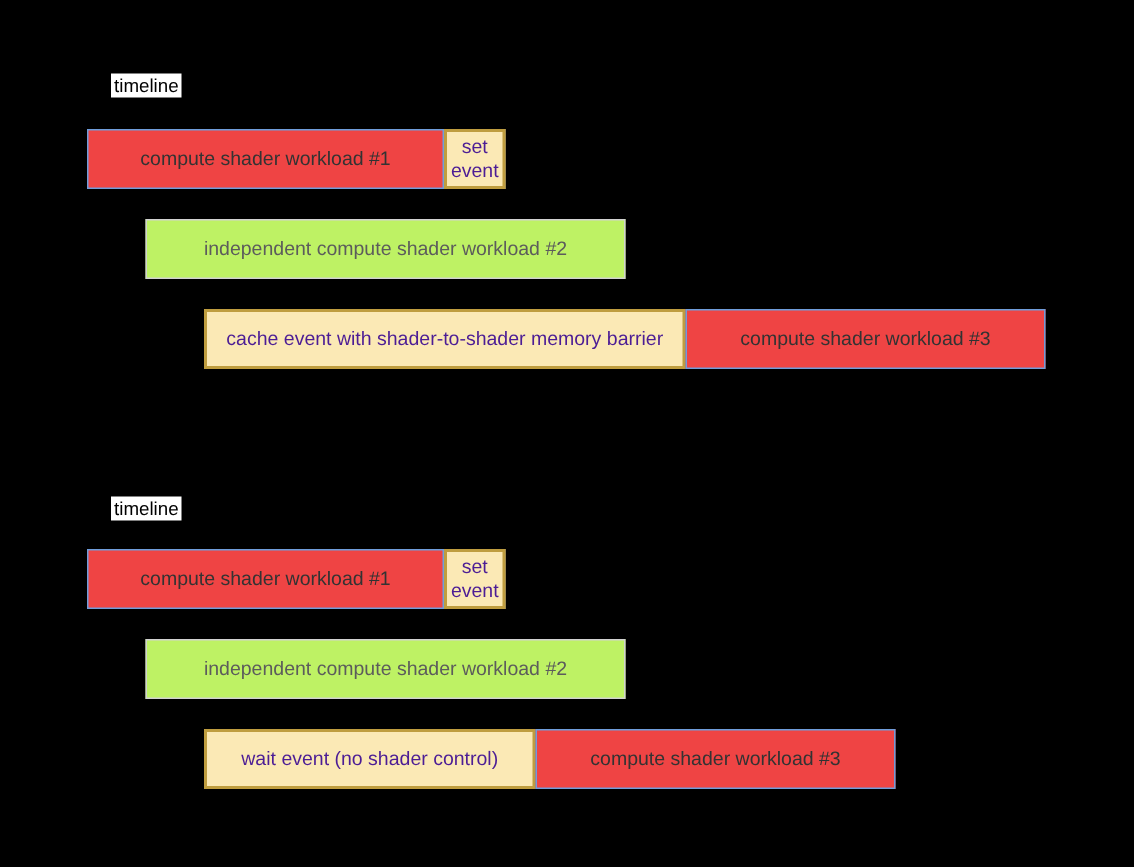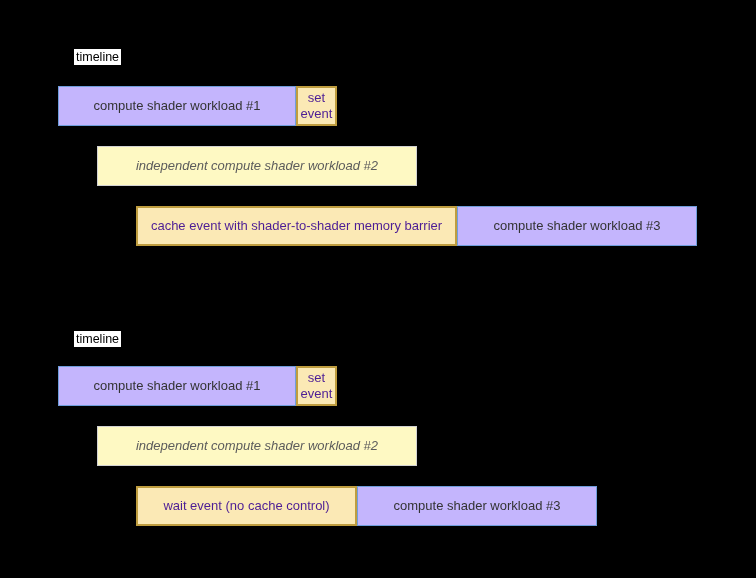--- a/index.html
+++ b/index.html
@@ -31,33 +31,32 @@
     box-sizing: border-box;
     display: flex;
     align-items: center;
     justify-content: center;
     text-align: center;
     font-size: 13px;
     line-height: 1.25;
     color: #333333;
   }
   .box.blue {
-    background: #c4b5fd;
+    background: #ef4444;
     border: 1.5px solid #6f9ddb;
   }
   .box.yellow {
     background: #fbe9b5;
     border: 2px solid #bf9d3f;
     color: #4c1d95;
   }
   .box.gray {
-    background: #fef9c3;
+    background: #bef264;
     border: 1.5px solid #d2d2d2;
     color: #5c5c5c;
-    font-style: italic;
   }
 </style>
 </head>
 <body>
 
 <div class="canvas">
 
   <div class="tl-label" style="left:74px;top:49px">timeline</div>
 
   <div class="box blue" style="left:58px;top:86px;width:238px;height:40px">compute shader workload #1</div>
@@ -71,17 +70,17 @@
   <div class="box blue" style="left:457px;top:206px;width:240px;height:40px">compute shader workload #3</div>
 
   <div class="tl-label" style="left:74px;top:331px">timeline</div>
 
   <div class="box blue" style="left:58px;top:366px;width:238px;height:40px">compute shader workload #1</div>
 
   <div class="box yellow" style="left:296px;top:366px;width:41px;height:40px">set event</div>
 
   <div class="box gray" style="left:97px;top:426px;width:320px;height:40px">independent compute shader workload #2</div>
 
-  <div class="box yellow" style="left:136px;top:486px;width:221px;height:40px">wait event (no cache control)</div>
+  <div class="box yellow" style="left:136px;top:486px;width:221px;height:40px">wait event (no shader control)</div>
 
   <div class="box blue" style="left:357px;top:486px;width:240px;height:40px">compute shader workload #3</div>
 
 </div>
 
 </body></html>

